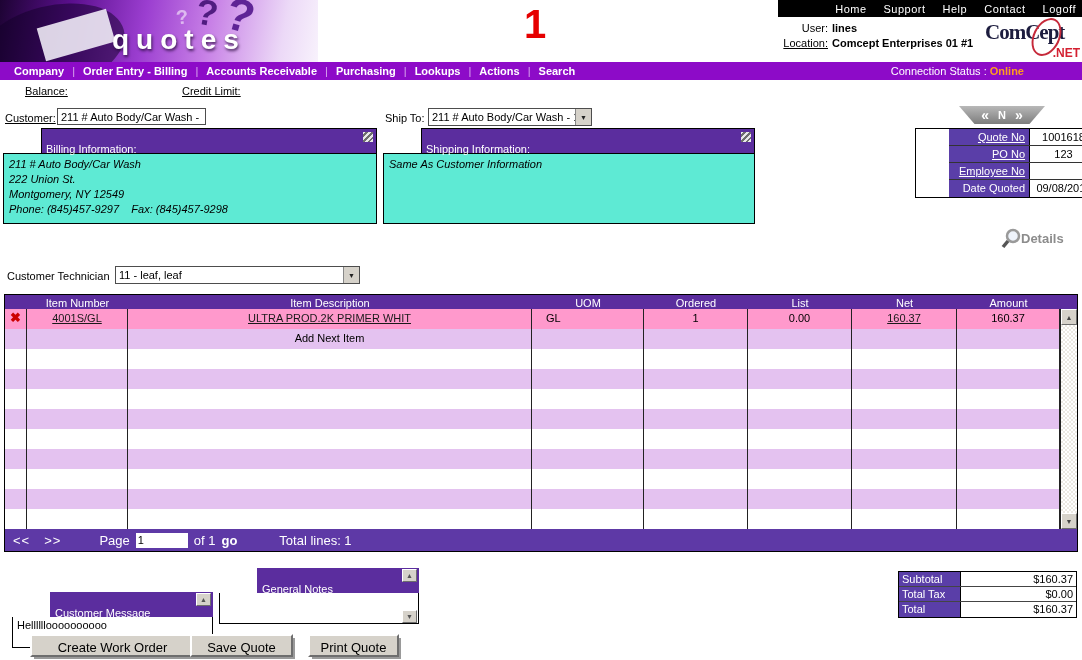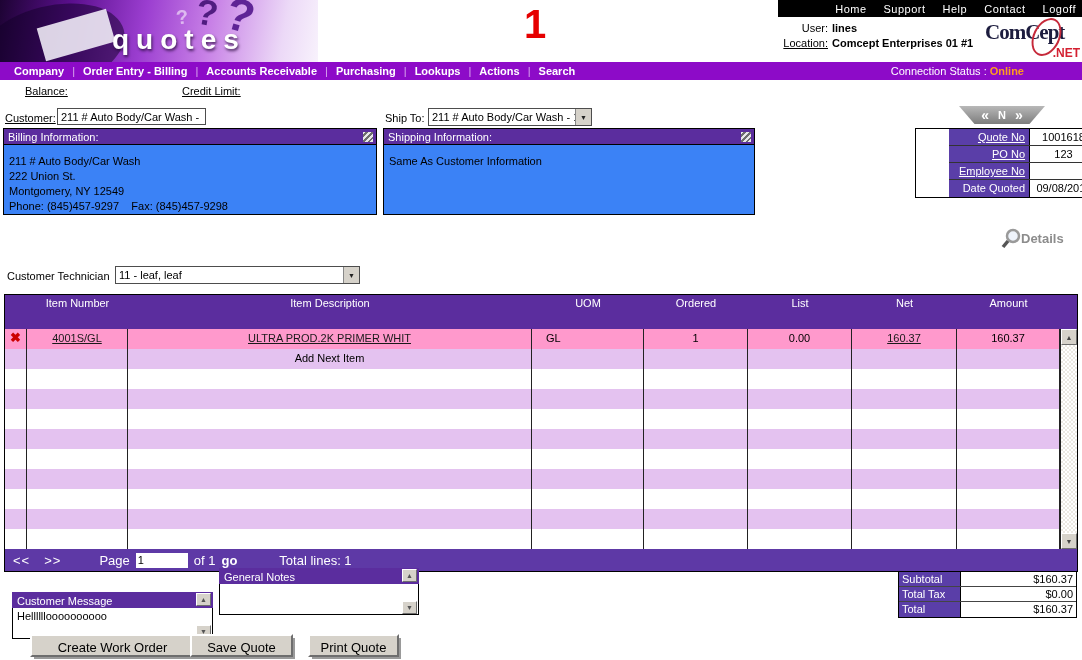--- a/index.html
+++ b/index.html
@@ -49,46 +49,46 @@
   .linklabel { text-decoration:underline; cursor:pointer; position:absolute; }
   .plainlabel { position:absolute; }
   .textbox { position:absolute; background:#fff; border:1px solid #4d4d4d; font-family:"Liberation Sans",sans-serif;
     font-size:11px; padding:1px 3px; }
   .selbox { position:absolute; background:#fff; border:1px solid #4d4d4d; display:flex; align-items:center; cursor:pointer; }
   .sel-text { flex:1; padding:1px 3px; white-space:nowrap; overflow:hidden; }
   .sel-arrow { width:16px; align-self:stretch; background:#d6d2ca; border-left:1px solid #888;
     display:flex; align-items:center; justify-content:center; font-size:7px; color:#222; }
   
   .panel { position:absolute; }
-  .panel-hdr { background:#5b2d9e; color:#fff; height:16px; line-height:16px; padding:0 4px;
-    border:1px solid #000; border-bottom:none; position:relative; }
+  .panel-hdr { background:#5b2d9e; color:#fff; height:16px; line-height:16px; padding:12px 4px;
+    border:1px solid #000; border-bottom:none; position:relative;margin-left:38px; }
   .notes-icon { position:absolute; right:3px; top:3px; width:10px; height:10px; cursor:pointer;
     background:repeating-linear-gradient(135deg,#e8e8e8 0 2px,#6e6e6e 2px 4px); }
-  .panel-body { background:#3b82f6; border:1px solid #000; padding:9px 5px; line-height:15px; white-space:pre-wrap; }
+  .panel-body { background:#5eead4; border:1px solid #000; padding:3px 5px; line-height:15px; white-space:pre-wrap;font-style:italic; }
   
   .recnav { position:absolute; left:959px; top:106px; width:86px; height:18px;
     background:linear-gradient(#b8b8b8,#7d7d7d); clip-path:polygon(0 0,100% 0,82% 100%,18% 100%);
     display:flex; align-items:center; justify-content:center; gap:9px; color:#fff; }
   .recnav span { cursor:pointer; font-weight:bold; }
   .recnav .chev { font-size:14px; line-height:14px; }
   .recnav .cur { font-size:11px; }
   
   .qinfo { position:absolute; left:915px; top:128px; width:176px; border:1px solid #000;padding-left:33px; }
   .qinfo-row { display:grid; grid-template-columns:81px 67px; height:17px; border-bottom:1px solid #333; }
   .qinfo-row:last-child { border-bottom:none; }
   .qinfo-lbl { background:#5a3ea8; color:#fff; text-align:right; padding:2px 4px 0 0; border-right:1px solid #000; }
   .qinfo-lbl.link { text-decoration:underline; cursor:pointer; }
   .qinfo-val { background:#fff; text-align:center; padding-top:2px; }
   
   .details { position:absolute; left:1001px; top:227px; display:flex; align-items:flex-start; cursor:pointer; }
   .details-text { color:#8c8c8c; font-weight:bold; font-size:13px; margin-top:4px; }
   
   .itable { position:absolute; left:4px; top:294px; width:1074px; border:1px solid #000; }
   .ihead { display:grid; grid-template-columns:22px 101px 404px 112px 104px 104px 105px 103px 17px;
-    background:#5b2d9e; color:#fff; height:34px; }
+    background:#5b2d9e; color:#fff; height:14px; }
   .ihead div { text-align:center; padding-top:2px; overflow:hidden; }
   .ibody { position:relative; }
   .irow { display:grid; grid-template-columns:22px 101px 404px 112px 104px 104px 105px 103px; height:20px; margin-right:17px; }
   .irow > div { border-right:1px solid #222; text-align:center; padding-top:3px; overflow:hidden; white-space:nowrap; }
   .row-pink { background:#ff99cc; }
   .row-lav  { background:#e4c2f0; }
   .row-white{ background:#fff; }
   .cell-link { text-decoration:underline; cursor:pointer; color:#1a1a1a; }
   .cell-left { text-align:left !important; padding-left:14px !important; }
   .del-x { color:#cc0000; font-weight:bold; font-size:13px; cursor:pointer; padding-top:1px !important; }

